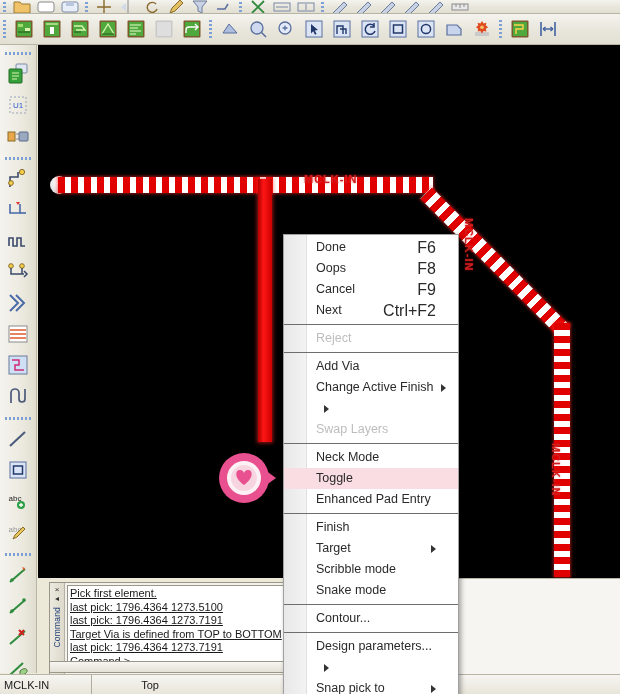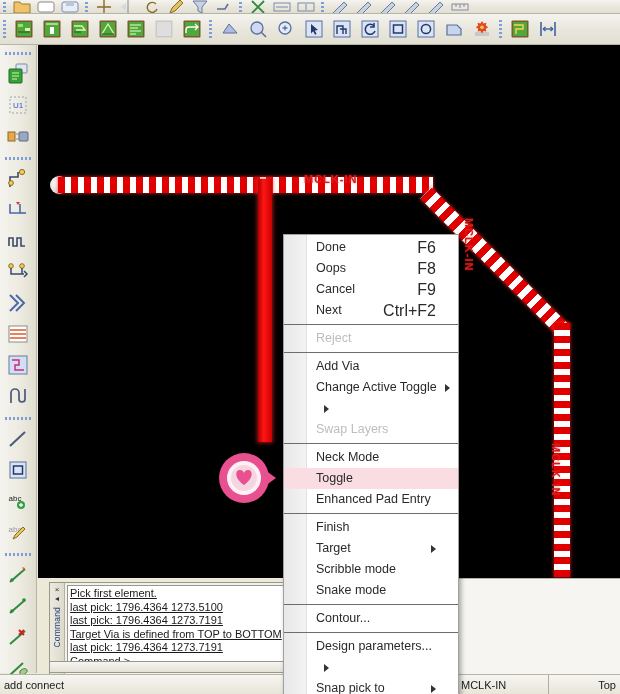--- a/index.html
+++ b/index.html
@@ -696,21 +696,21 @@
       </div>
       <div class="msep"></div>
       <div class="mi disabled">
         <span class="lbl">Reject</span>
       </div>
       <div class="msep"></div>
       <div class="mi">
         <span class="lbl">Add Via</span>
       </div>
       <div class="mi">
-        <span class="lbl">Change Active Toggle</span>
+        <span class="lbl">Change Active Finish</span>
         <span class="arrow"></span>
       </div>
       <div class="mi">
         <span class="arrow"></span>
       </div>
       <div class="mi disabled">
         <span class="lbl">Swap Layers</span>
       </div>
       <div class="msep"></div>
       <div class="mi">
@@ -776,18 +776,17 @@
         <div>Target Via is defined from TOP to BOTTOM</div>
         <div>last pick:  1796.4364 1273.7191</div>
         <div>Command &gt;</div>
       </div>
   </div>
   <div id="cmd-bottom-strip"></div>
 
   <div id="right-edge"></div>
 
   <div id="statusbar">
-    <div class="sb-cell" id="sb-cmd">add connect</div>
     <div class="sb-cell" id="sb-net">MCLK-IN</div>
     <div class="sb-cell" id="sb-layer">Top</div>
   </div>
 
 </div>
 
 </body></html>

